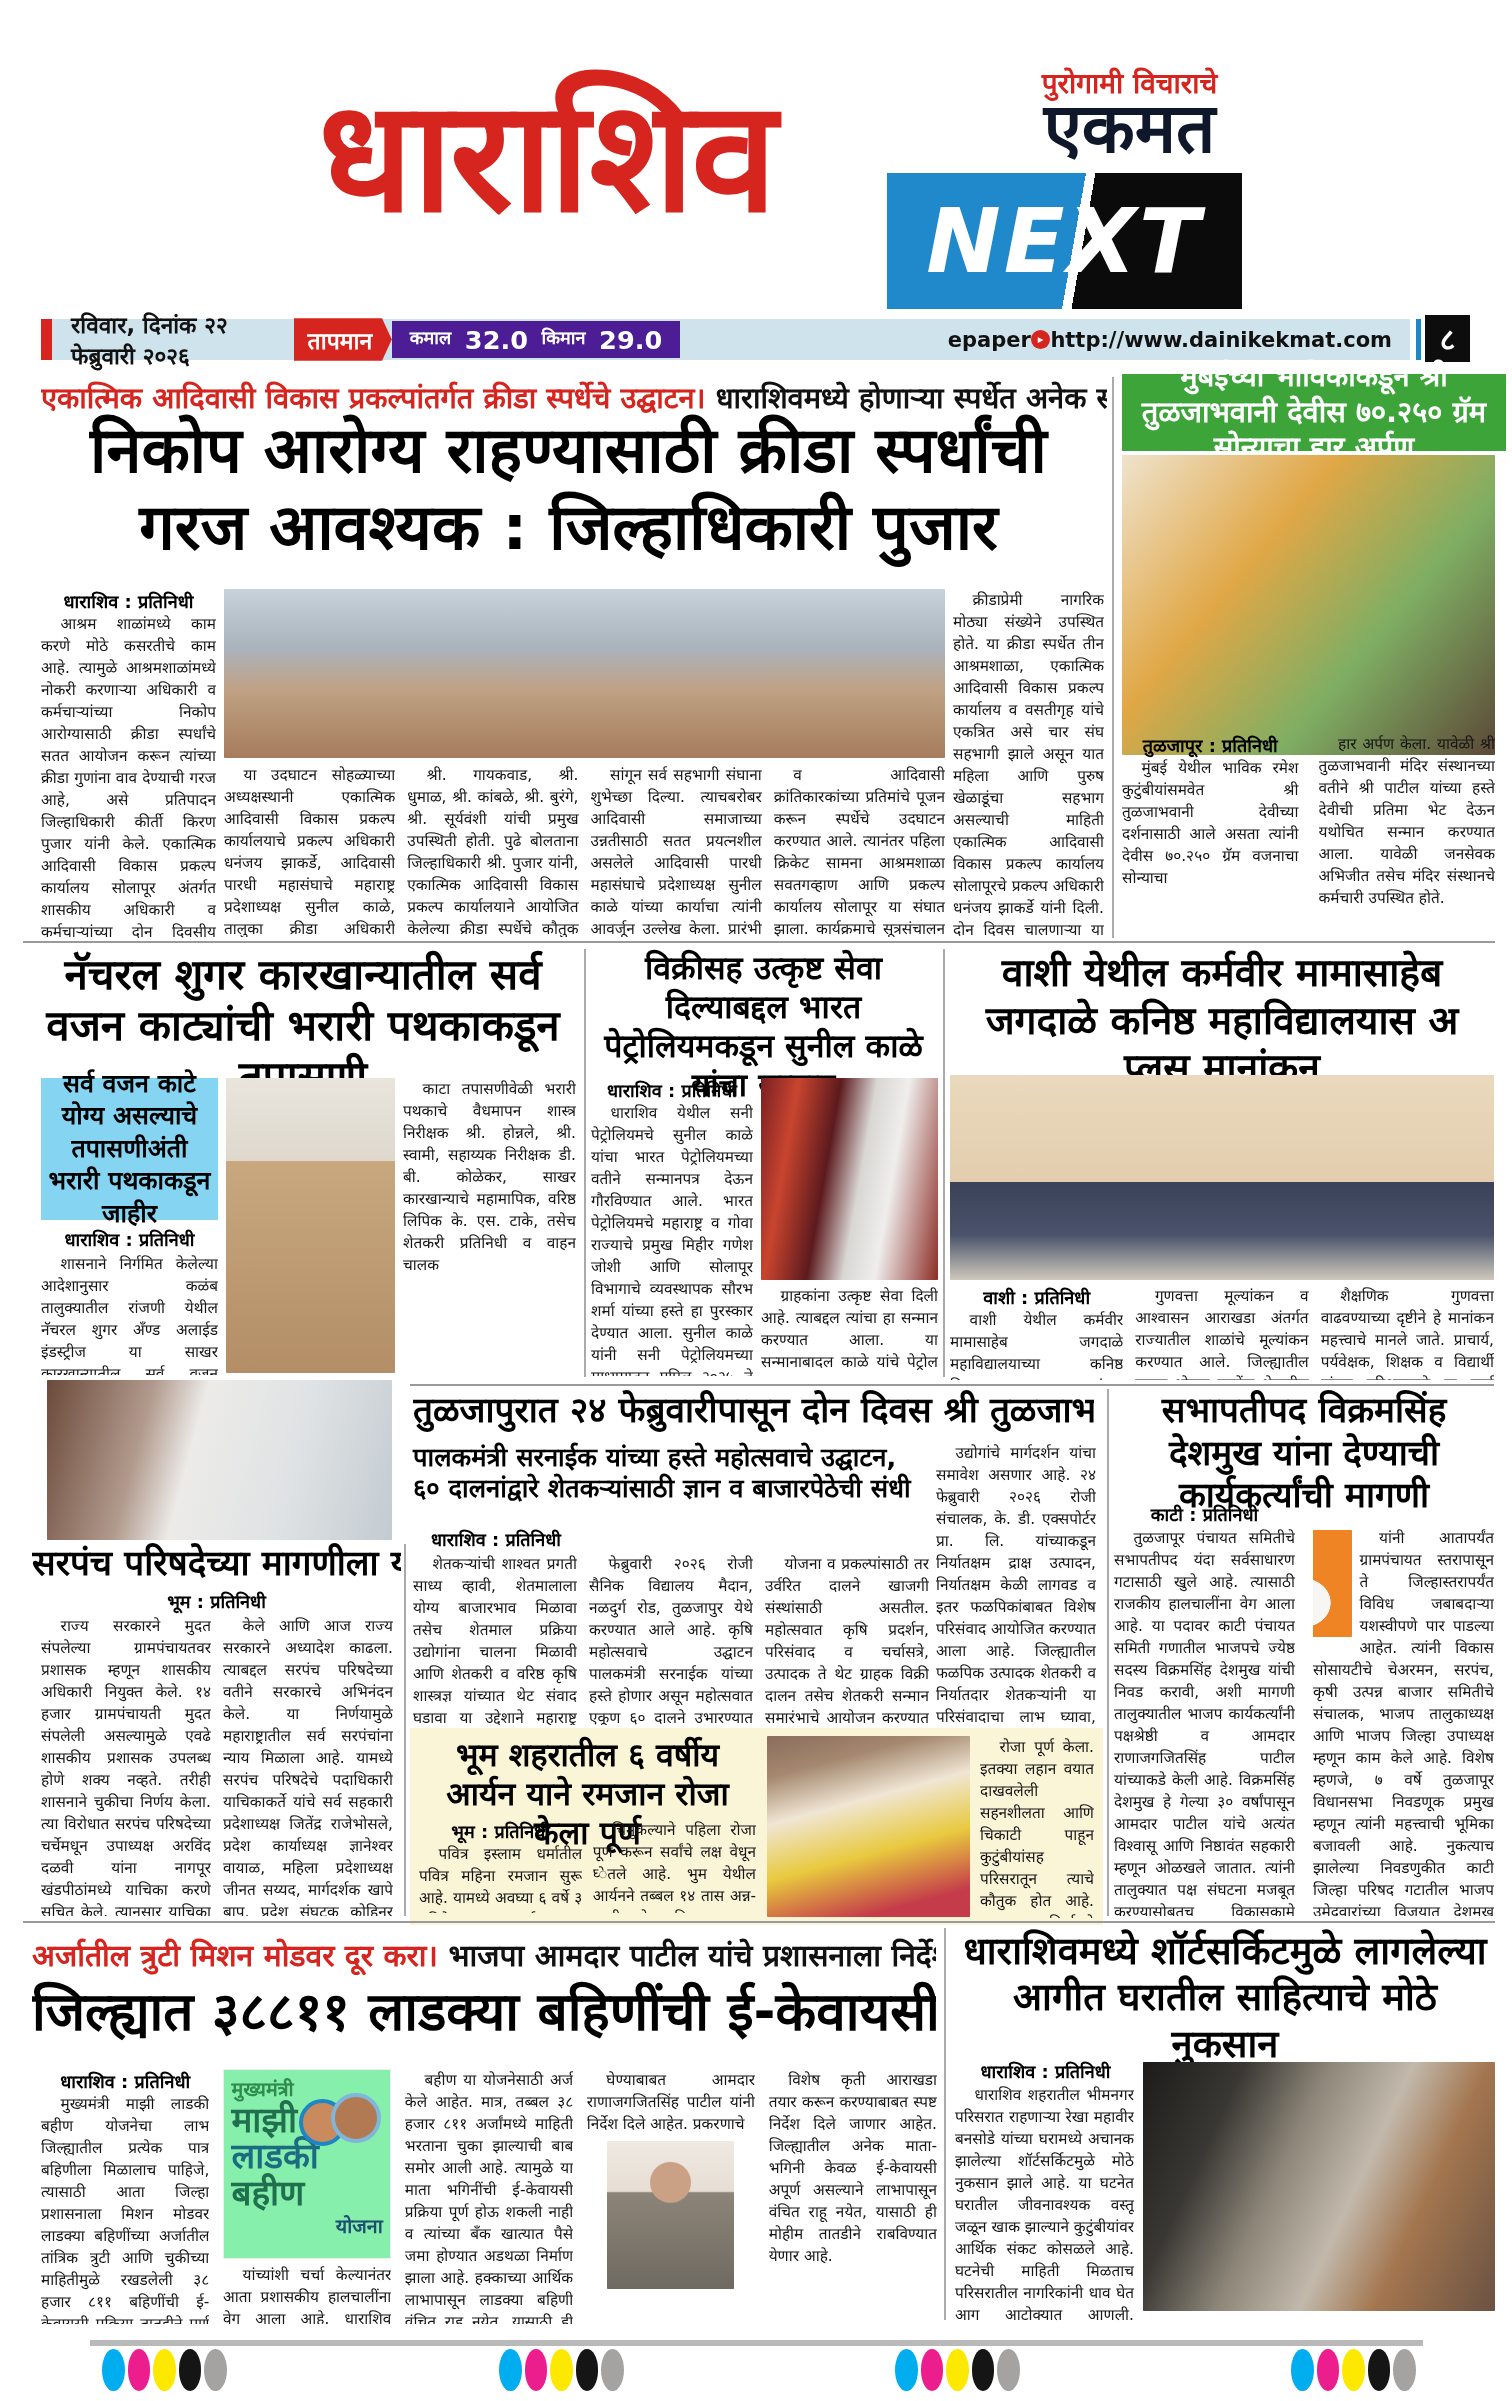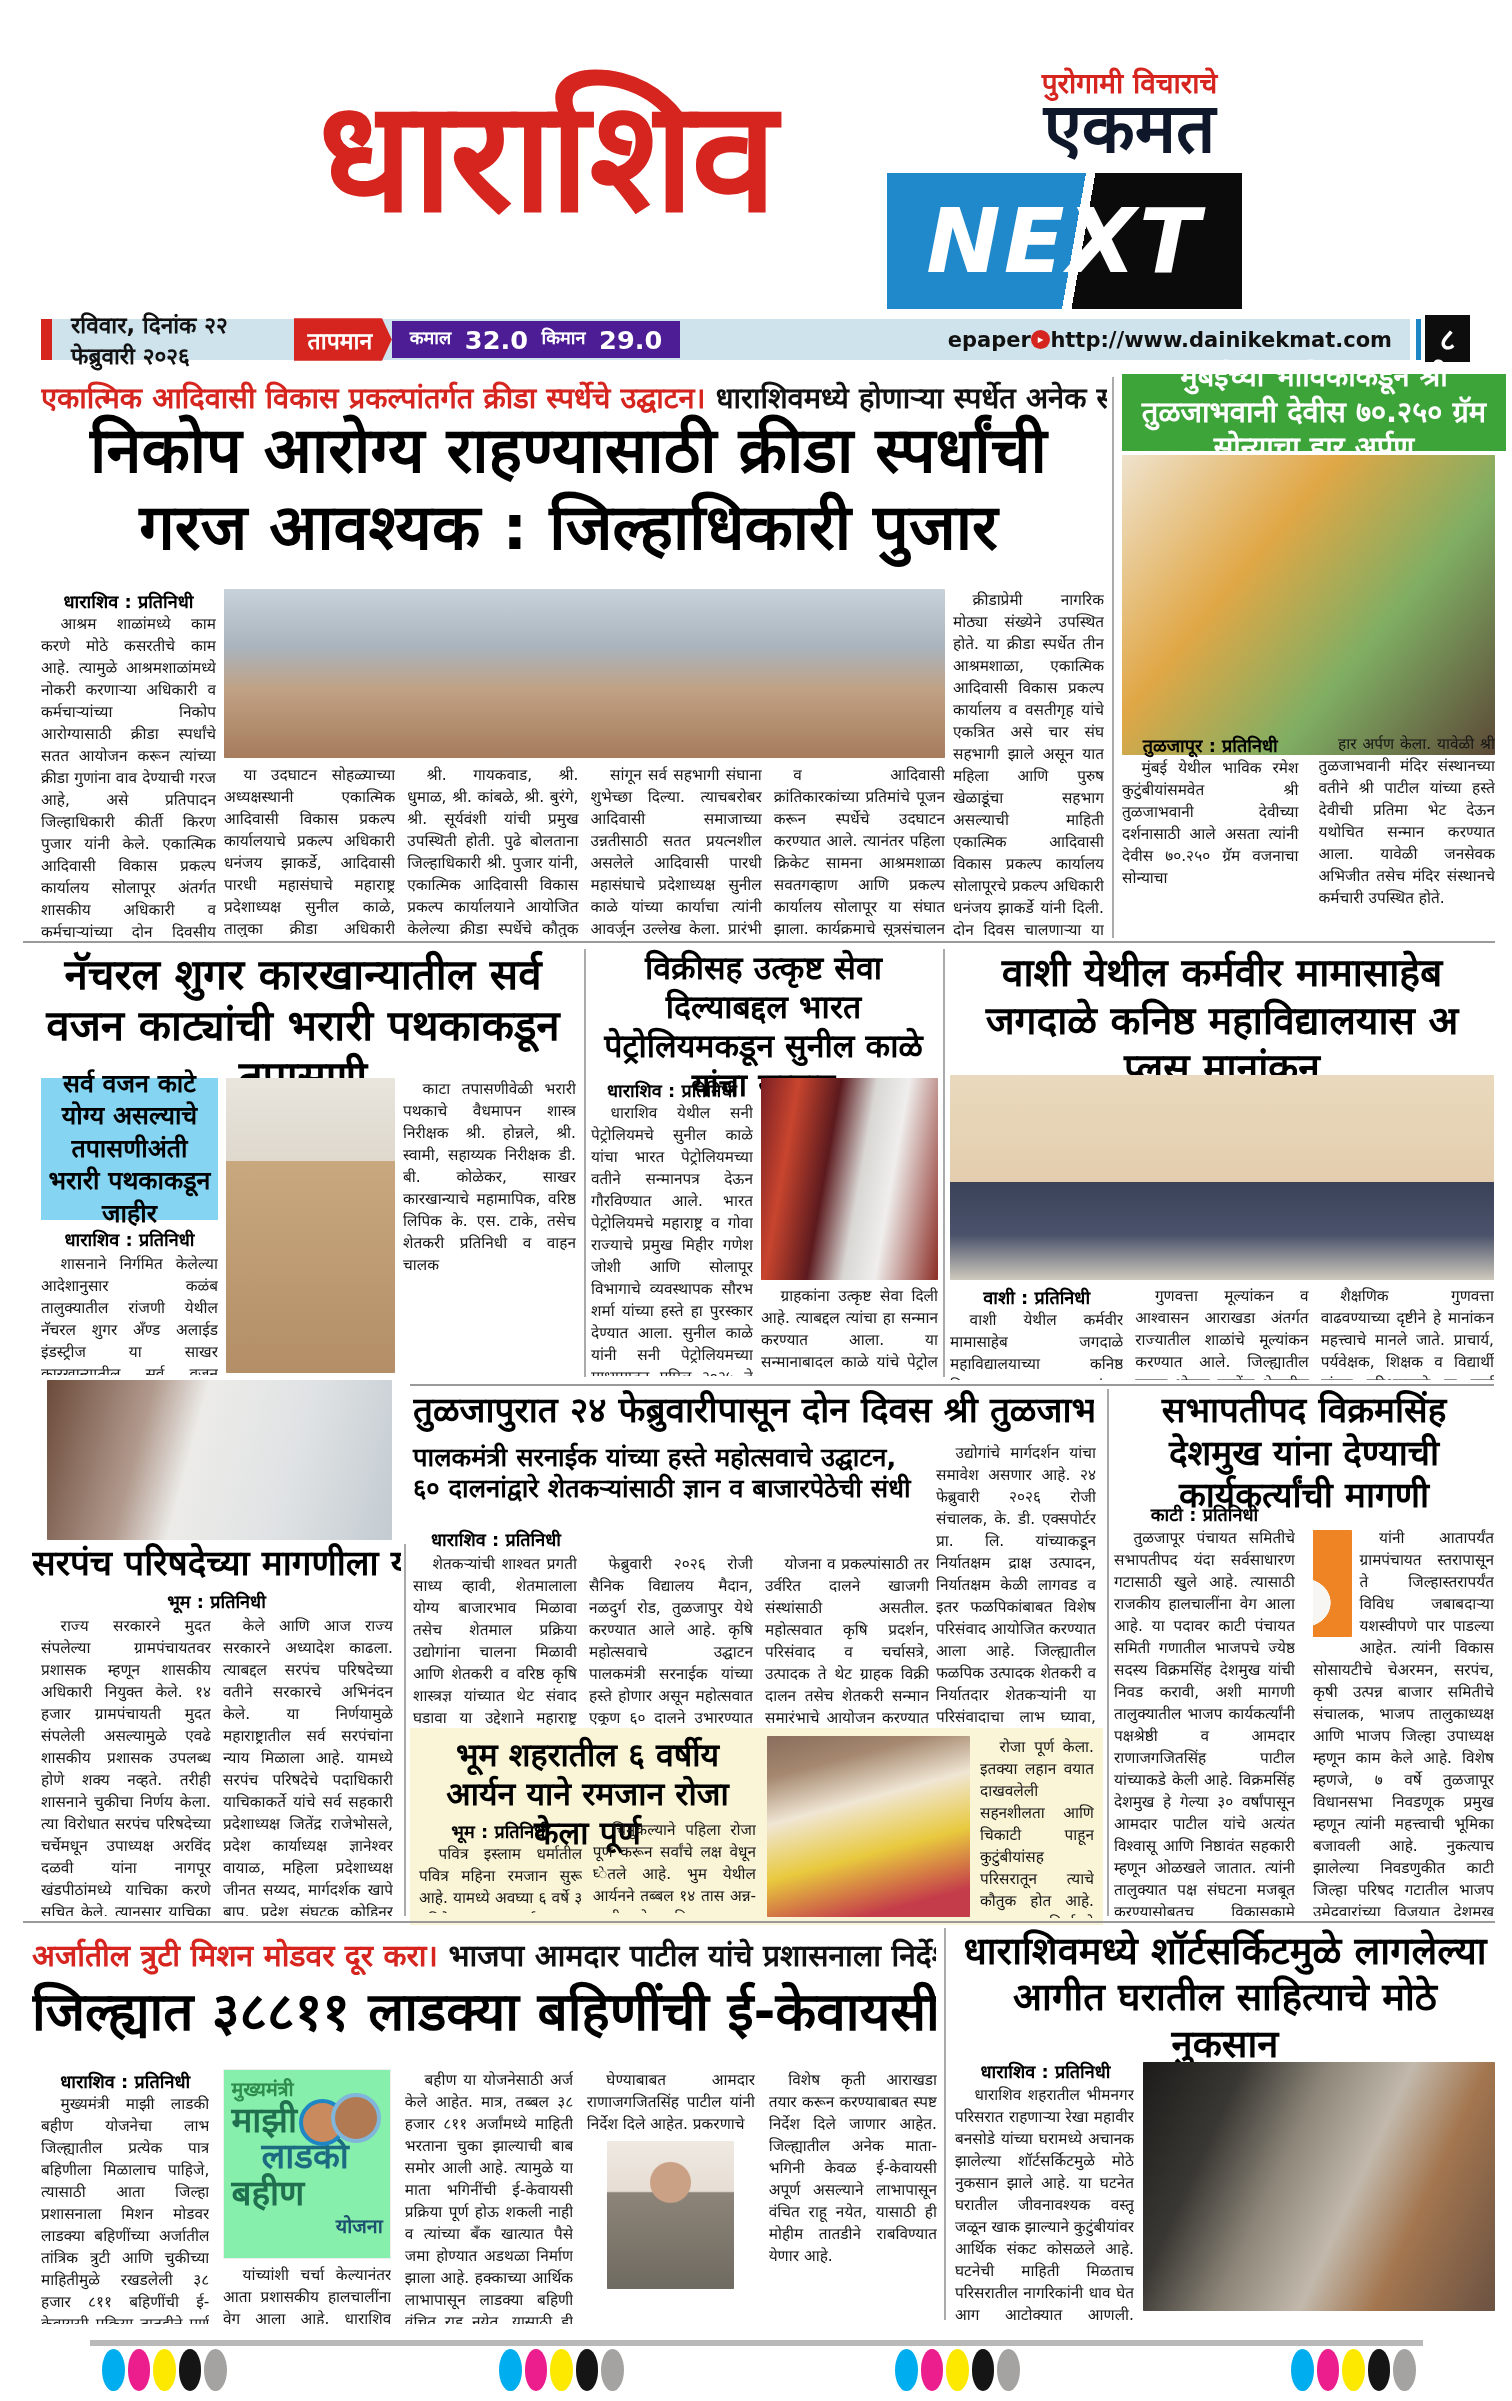--- a/index.html
+++ b/index.html
@@ -49,21 +49,21 @@
   .ph-college{background:linear-gradient(180deg,#ead9bd 0%,#e3cdae 52%,#3a4258 52%,#4a536b 78%,#cfc9bd 100%);}
   .ph-sarpanch{background:linear-gradient(105deg,#6b4a3a 0%,#7d564198 28%,#ecebe8 42%,#dfe2e4 70%,#c3cbd1 100%);}
   .ph-deshmukh{background:radial-gradient(ellipse 62% 50% at 50% 68%,#f7f6f2 0%,#f7f6f2 45%,rgba(0,0,0,0) 46%),#ef8425;}
   .ph-aryan{background:linear-gradient(165deg,#8a6d5c 0%,#a5886f 18%,#f0e6d4 38%,#e8c93e 62%,#c43b4a 88%);}
   .ph-patil{background:radial-gradient(circle at 50% 28%,#caa184 0 16%,rgba(0,0,0,0) 17%),linear-gradient(180deg,#efe9e2 0%,#e6ded4 34%,#8c8478 35%,#6f6a61 100%);}
   .ph-fire{background:linear-gradient(115deg,#1c1b19 0%,#3a3834 22%,#8c8578 40%,#c2b9ac 58%,#a3764f 74%,#6b5242 100%);}
   .ladki{background:#86efac;border:0.8px solid #eee;padding:4.5px 7.5px;position:relative;}
   .ladki .l-small{color:#2e8b4a;font-weight:bold;font-size:19.6px;}
   .ladki .l-big{font-weight:bold;font-size:35px;line-height:1.05;
                 color:#20704f;}
-  .ladki .l-big2{color:#1d6b80;margin-left:30px;}
+  .ladki .l-big2{color:#1d6b80;}
   .ladki .l-last{color:#1d4f70;font-weight:bold;font-size:19.6px;}
   .ladki .av{position:absolute;border-radius:50%;}
   .dotrow{display:flex;gap:3px;}
   .dotrow span{display:inline-block;width:22.6px;height:42px;border-radius:50%;}
   .c-c{background:#00adee;} .c-m{background:#ec1e8e;} .c-y{background:#fde800;}
   .c-k{background:#151515;} .c-g{background:#a5a3a1;}
 </style>
 </head>
 <body>
 

